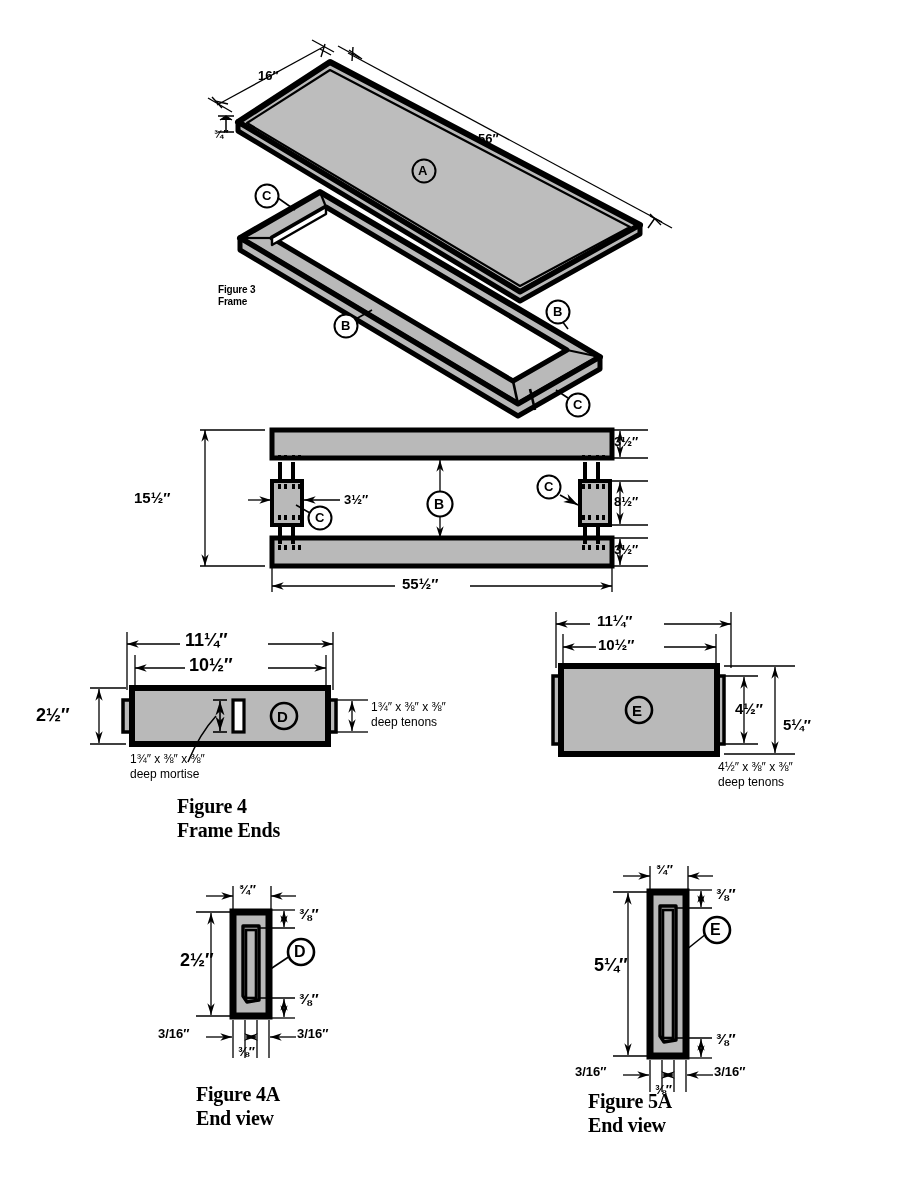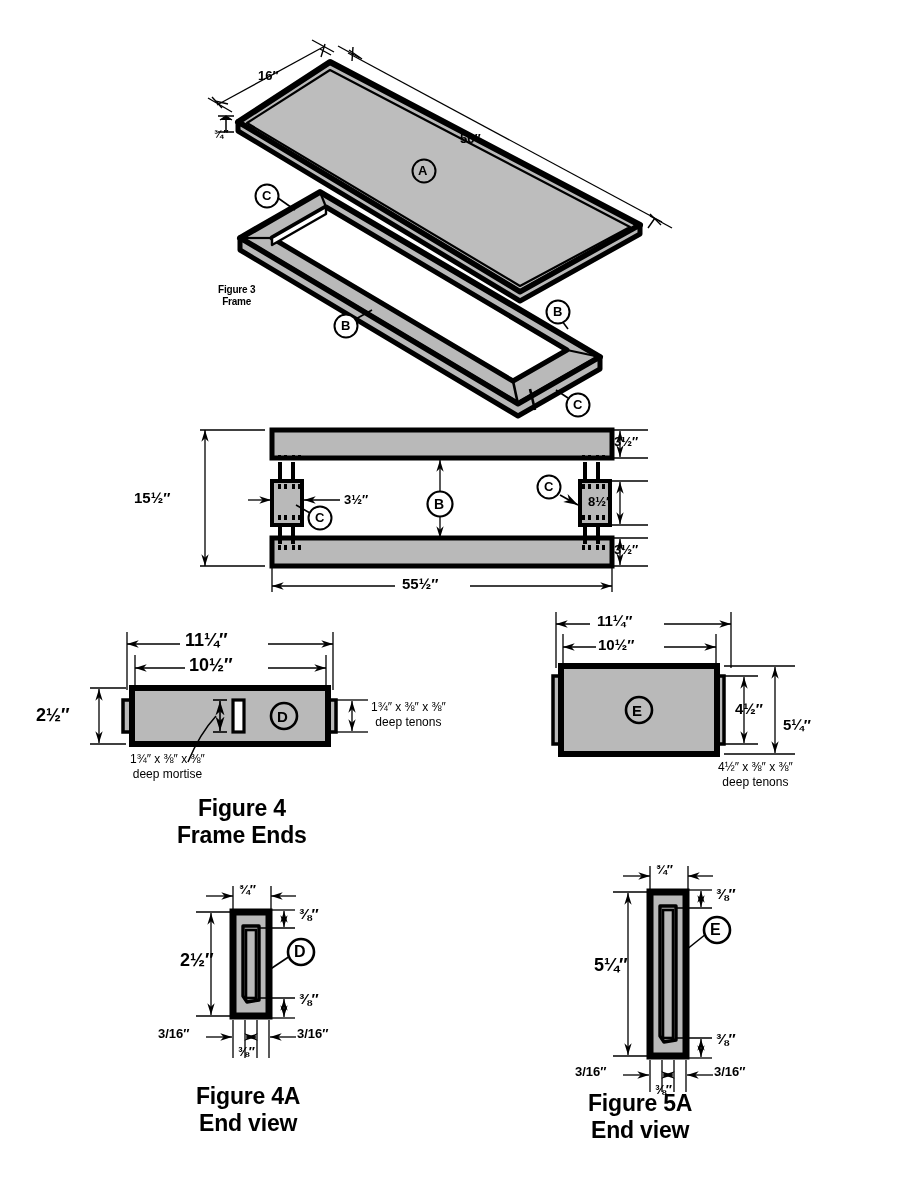--- a/index.html
+++ b/index.html
@@ -6,31 +6,30 @@
   html,body{margin:0;padding:0;background:#ffffff;}
   body{
     font-family:"Liberation Sans","DejaVu Sans",sans-serif;
     color:#000;
   }
   #page{
     position:relative;
     width:918px;height:1188px;
     background:#fff;
     overflow:hidden;
-    text-align:center;
   }
   svg.layer{position:absolute;left:0;top:0;width:918px;height:1188px;}
   .fig-caption{
     position:absolute;
     font-weight:bold;
     line-height:1.18;
     white-space:pre-line;
     letter-spacing:-0.2px;
   }
-  .cap-big{font-size:23px;}
+  .cap-big{font-size:20px;font-family:Liberation Serif, serif;}
   .cap-small{font-size:13.5px;}
   .dim{
     position:absolute;
     font-weight:bold;
     white-space:nowrap;
   }
   .dim-18{font-size:18px;}
   .dim-15{font-size:15px;}
   .dim-13{font-size:13px;}
   .dim-11{font-size:11px;}
@@ -389,35 +388,35 @@
 
       <circle cx="284" cy="716" r="13" fill="#bdbdbd" stroke="#000" stroke-width="2.6"></circle>
       <circle cx="639" cy="710" r="13" fill="#bdbdbd" stroke="#000" stroke-width="2.6"></circle>
 
       <circle cx="301" cy="952" r="13" fill="#fff" stroke="#000" stroke-width="2.6"></circle>
       <circle cx="717" cy="930" r="13" fill="#fff" stroke="#000" stroke-width="2.6"></circle>
     </g>
   </svg>
 
   <div class="dim dim-13" style="left:258px;top:68px;">16″</div>
-  <div class="dim dim-13" style="left:460px;top:131px;">56″</div>
+  <div class="dim dim-13" style="left:478px;top:131px;">56″</div>
   <div class="dim dim-11" style="left:214px;top:128px;">¾″</div>
 
   <div class="fig-caption cap-small" style="left:218px;top:284px;font-size:10px;"><span>Figure 3</span><br><span>Frame</span></div>
 
   <div class="dim dim-13" style="left:418px;top:163px;font-size:13px;">A</div>
   <div class="dim dim-13" style="left:262px;top:188px;">C</div>
   <div class="dim dim-13" style="left:341px;top:318px;">B</div>
   <div class="dim dim-13" style="left:553px;top:304px;">B</div>
   <div class="dim dim-13" style="left:573px;top:397px;">C</div>
 
   <div class="dim dim-15" style="left:134px;top:489px;">15½″</div>
   <div class="dim dim-15" style="left:402px;top:575px;">55½″</div>
   <div class="dim dim-13" style="left:614px;top:434px;">3½″</div>
-  <div class="dim dim-13" style="left:588px;top:494px;">8½″</div>
+  <div class="dim dim-13" style="left:614px;top:494px;">8½″</div>
   <div class="dim dim-13" style="left:614px;top:542px;">3½″</div>
   <div class="dim dim-13" style="left:344px;top:492px;">3½″</div>
 
   <div class="dim dim-13" style="left:434px;top:496px;font-size:14px;">B</div>
   <div class="dim dim-13" style="left:315px;top:510px;">C</div>
   <div class="dim dim-13" style="left:544px;top:479px;">C</div>
 
   <div class="dim dim-18" style="left:185px;top:630px;">11¼″</div>
   <div class="dim dim-18" style="left:189px;top:655px;">10½″</div>
   <div class="dim dim-18" style="left:36px;top:705px;">2½″</div>

